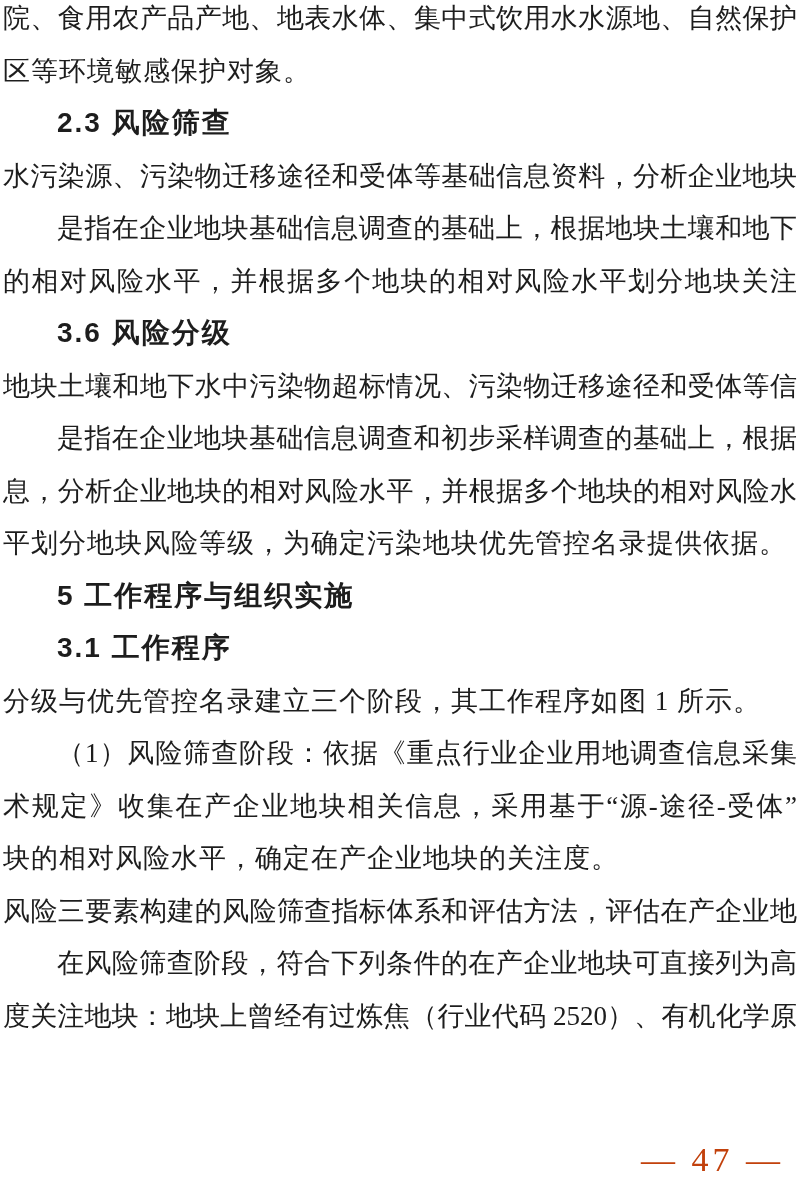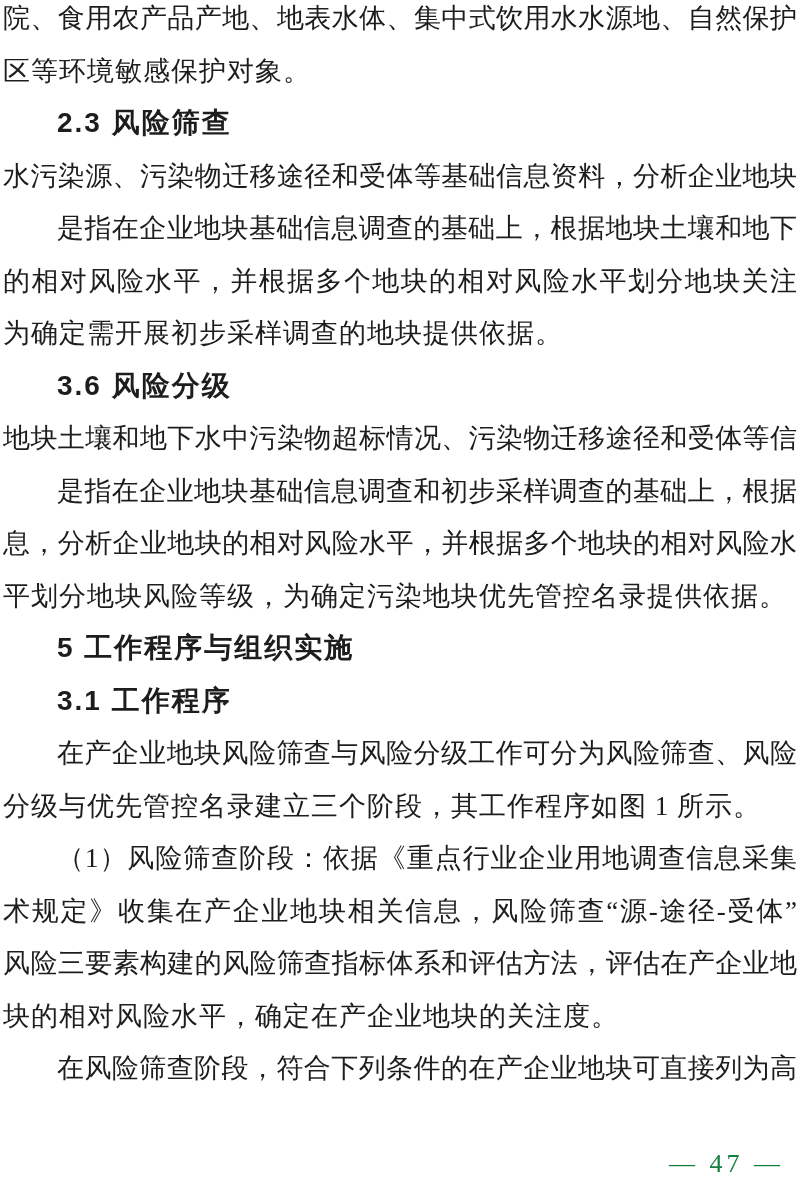--- a/index.html
+++ b/index.html
@@ -44,47 +44,46 @@
     font-size: 28px;
     padding-left: 54px;
     letter-spacing: 2px;
     text-align: center;
     text-align-last: left;
   }
   .pageno {
     position: absolute;
     right: 16px;
     bottom: 6px;
-    font-size: 26px;
+    font-size: 34px;
     letter-spacing: 4px;
-    color: #15803d;
+    color: #c2410c;
     font-family: "Liberation Serif", serif;
   }
 </style>
 </head>
 <body>
 
 <div class="doc">
   <div class="flow">
     <div class="line j">院、食用农产品产地、地表水体、集中式饮用水水源地、自然保护</div>
     <div class="line">区等环境敏感保护对象。</div>
     <div class="line h">2.3 风险筛查</div>
     <div class="line j">水污染源、污染物迁移途径和受体等基础信息资料，分析企业地块</div>
     <div class="line j ind">是指在企业地块基础信息调查的基础上，根据地块土壤和地下</div>
     <div class="line j">的相对风险水平，并根据多个地块的相对风险水平划分地块关注度，</div>
-    <div class="line">为确定需开展初步采样调查的地块提供依据。</div>
     <div class="line h">3.6 风险分级</div>
     <div class="line j">地块土壤和地下水中污染物超标情况、污染物迁移途径和受体等信</div>
     <div class="line j ind">是指在企业地块基础信息调查和初步采样调查的基础上，根据</div>
     <div class="line j">息，分析企业地块的相对风险水平，并根据多个地块的相对风险水</div>
     <div class="line">平划分地块风险等级，为确定污染地块优先管控名录提供依据。</div>
     <div class="line h">5 工作程序与组织实施</div>
     <div class="line h">3.1 工作程序</div>
-    <div class="line j ind">在产企业地块风险筛查与风险分级工作可分为风险筛查、风险</div>
     <div class="line">分级与优先管控名录建立三个阶段，其工作程序如图 1 所示。</div>
     <div class="line j ind">（1）风险筛查阶段：依据《重点行业企业用地调查信息采集技</div>
-    <div class="line j">术规定》收集在产企业地块相关信息，风险筛查“源-途径-受体”</div>
+    <div class="line j">术规定》收集在产企业地块相关信息，采用基于“源-途径-受体”</div>
+    <div class="line">块的相对风险水平，确定在产企业地块的关注度。</div>
     <div class="line j">风险三要素构建的风险筛查指标体系和评估方法，评估在产企业地</div>
-    <div class="line">块的相对风险水平，确定在产企业地块的关注度。</div>
     <div class="line j ind">在风险筛查阶段，符合下列条件的在产企业地块可直接列为高</div>
+    <div class="line j">度关注地块：地块上曾经有过炼焦（行业代码 2520）、有机化学原</div>
   </div>
   <div class="pageno">— 47 —</div>
 </div>
 
 </body></html>

